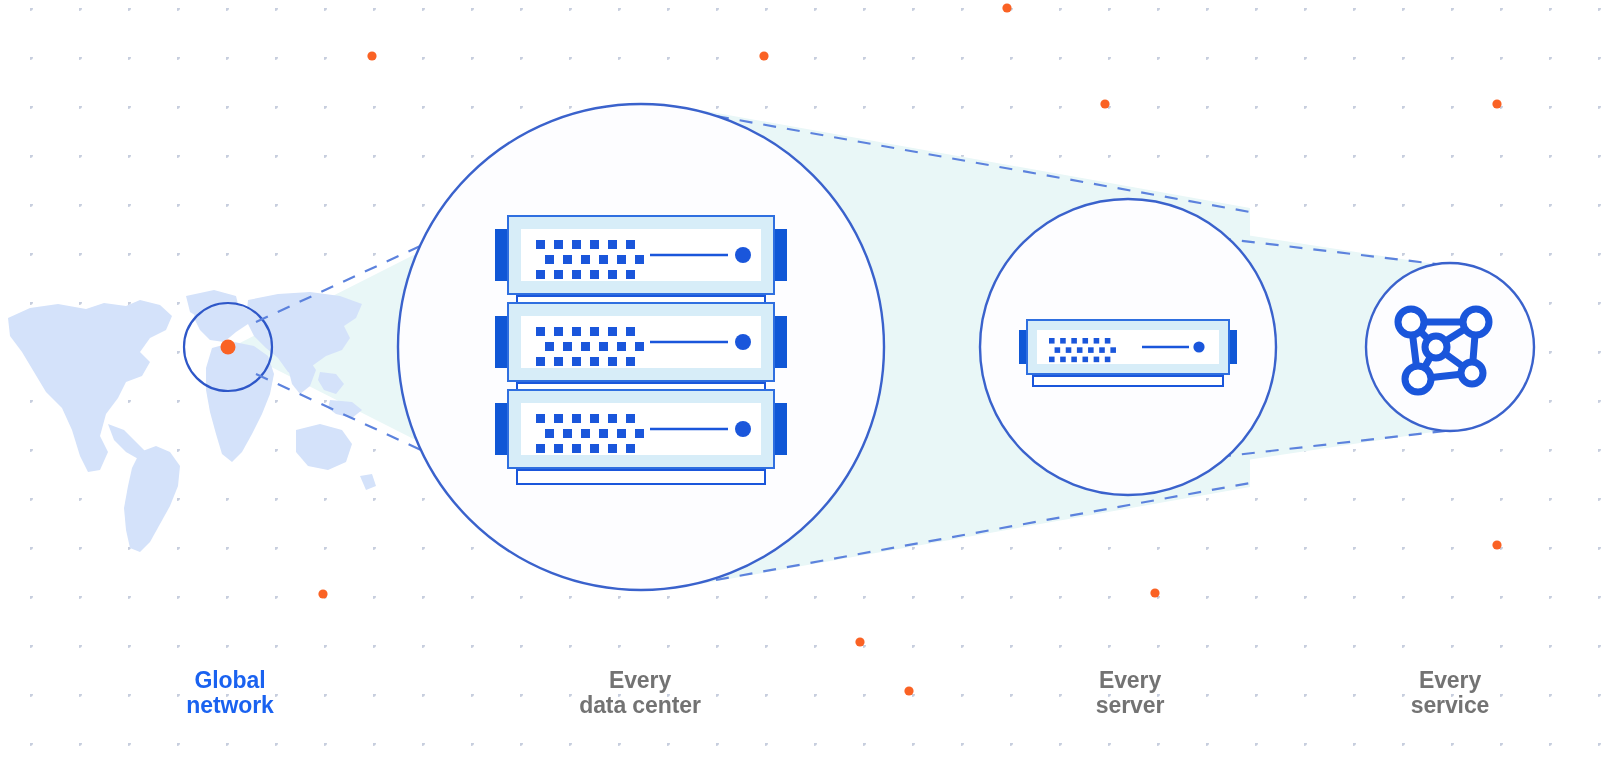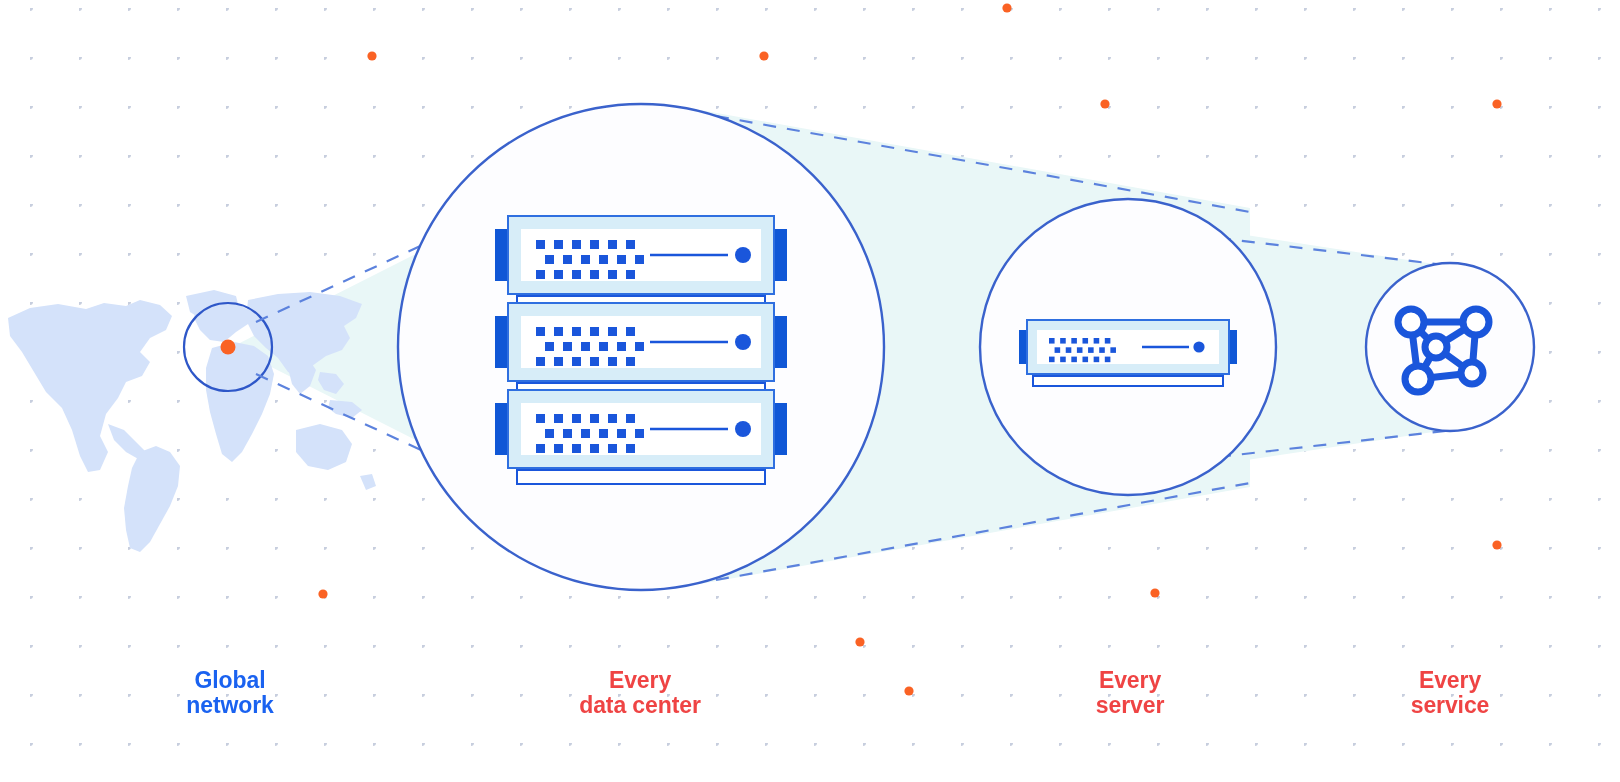--- a/index.html
+++ b/index.html
@@ -24,21 +24,21 @@
   .label{
     position:absolute;
     text-align:center;
     font-size:23px;
     line-height:25px;
     font-weight:700;
     letter-spacing:-0.1px;
     white-space:pre-line;
     user-select:none;
   }
-  .label.dark{color:#ef4444;}
+  .label.dark{color:#737373;}
   .label.accent{color:#1a62f0;}
   #label-global{left:130px;  top:668px; width:200px;}
   #label-dc{    left:540px;  top:668px; width:200px;}
   #label-server{left:1030px; top:668px; width:200px;}
   #label-service{left:1350px;top:668px; width:200px;}
 </style>
 </head>
 <body>
 
 <div id="stage">

